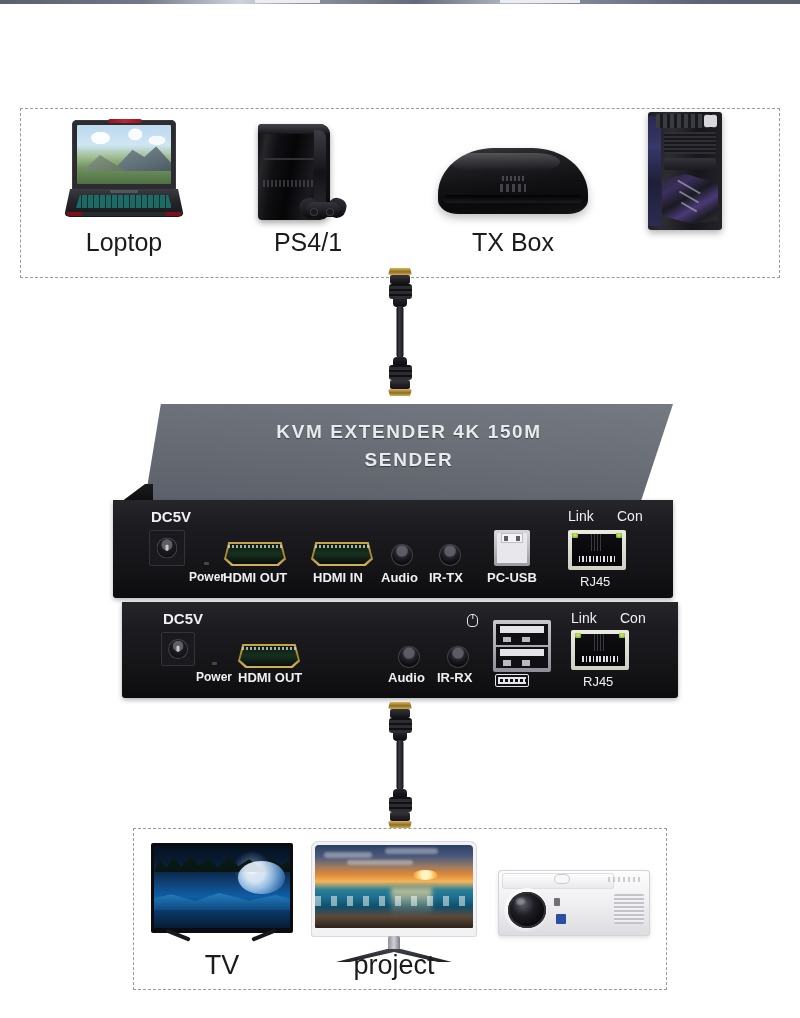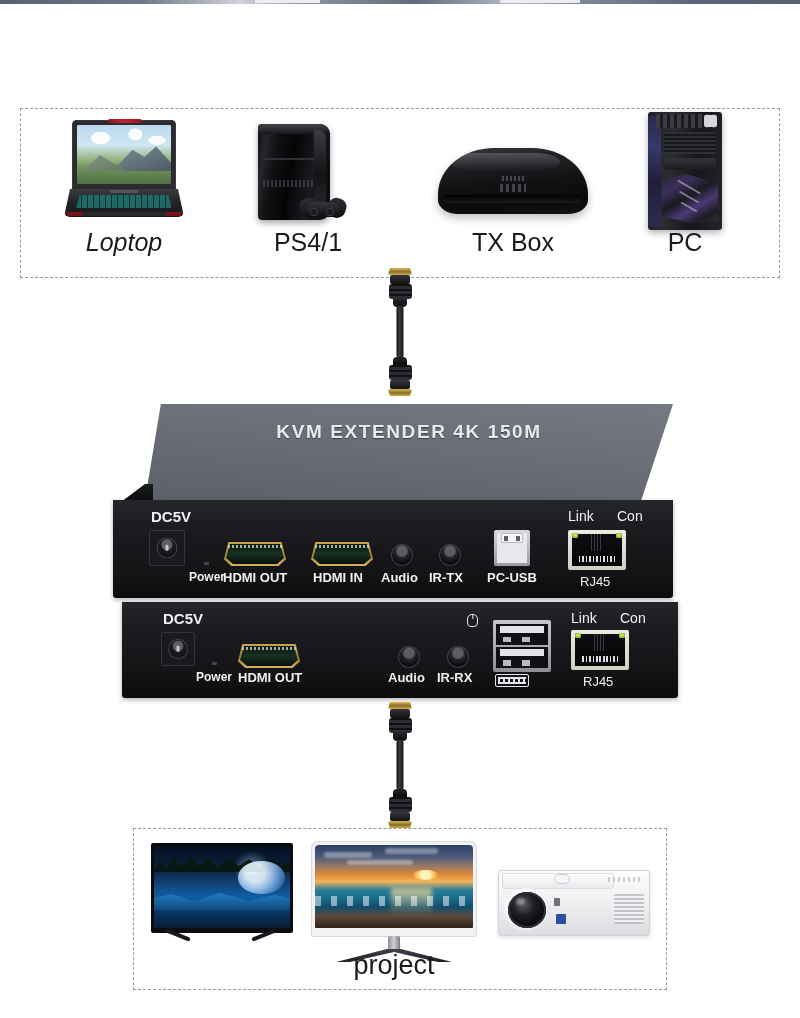--- a/index.html
+++ b/index.html
@@ -343,21 +343,21 @@
         <div class="lt-mtn"></div>
           <div class="lt-mtn2"></div>
       </div>
     </div>
     <div class="lt-hinge"></div>
     <div class="lt-base"></div>
     <div class="lt-touch"></div>
     <div class="lt-kb"></div>
     <div class="lt-red"></div>
   </div>
-  <div class="dev-label" style="left:44px; top:228px; width:160px; font-size:25px;font-style:italic;">Loptop</div>
+  <div class="dev-label" style="left:44px; top:228px; width:160px; font-size:25px;">Loptop</div>
 
   <div class="ps" style="left:258px; top:124px; width:92px; height:104px;">
     <div class="ps-body">
       <div class="ps-top"></div>
       <div class="ps-slot"></div>
       <div class="ps-logo"></div>
     </div>
     <div class="ps-strip"></div>
     <div class="ps-pad">
       <div class="g-h g-l"></div>
@@ -385,21 +385,20 @@
       <div class="pc-top"></div>
       <div class="pc-badge"></div>
       <div class="pc-mesh"></div>
       <div class="pc-bay"></div>
       <div class="pc-vent"></div>
       <div class="pc-slash" style="left:28px; top:74px; width:26px; height:2px; transform:rotate(30deg);"></div>
       <div class="pc-slash" style="left:30px; top:84px; width:22px; height:2px; transform:rotate(30deg);"></div>
       <div class="pc-slash" style="left:32px; top:94px; width:18px; height:2px; transform:rotate(30deg);"></div>
     </div>
   </div>
-  <div class="dev-label" style="left:605px; top:228px; width:160px; font-size:25px;">PC</div>
 
   <div class="cable" style="left:382px; top:268px; width:36px; height:128px;">
     <div class="hdmi-plug" style="top:0;">
       <div class="hp-gold"></div>
       <div class="hp-neck"></div>
       <div class="hp-grip"></div>
       <div class="hp-taper"></div>
     </div>
     <div class="cab-wire" style="top:38px; height:52px;"></div>
     <div class="hdmi-plug" style="top:89px;">
@@ -407,20 +406,21 @@
       <div class="hp-grip"></div>
       <div class="hp-neck"></div>
       <div class="hp-gold flip"></div>
     </div>
   </div>
 
   <div class="kvm" style="left:113px; top:404px; width:560px; height:196px;">
 
     <div class="kvm-top" style="left:32px; top:0; width:528px; height:96px; clip-path: polygon(3% 0, 100% 0, 94% 100%, 0% 100%);">
       <div class="kvm-top-title" style="top:17px; font-size:19px;">KVM EXTENDER 4K 150M</div>
+      <div class="kvm-top-title" style="top:45px; font-size:19px;">SENDER</div>
     </div>
 
     <div class="kvm-edge-left" style="left:0; top:80px; width:40px; height:24px; clip-path: polygon(0 100%, 80% 0, 100% 0, 100% 100%);"></div>
 
     <div class="kvm-front" style="top:96px; width:560px; height:98px;">
 
       <div class="port-label" style="left:38px; top:8px; font-size:15px;">DC5V</div>
       <div class="dc-jack" style="left:36px; top:30px; width:36px; height:36px;">
         <div class="dc-pin"></div>
       </div>
@@ -538,20 +538,21 @@
     <div class="tv-frame">
       <div class="tv-scr">
         <div class="tv-treeline"></div>
         <div class="tv-moon"></div>
         <div class="tv-wave"></div>
       </div>
     </div>
     <div class="tv-stand-l"></div>
     <div class="tv-stand-r"></div>
   </div>
+  <div class="dev-label" style="left:142px; top:950px; width:160px; font-size:27px;">TV</div>
 
   <div class="mon" style="left:311px; top:841px; width:166px; height:122px;">
     <div class="mon-frame">
       <div class="mon-scr">
         <div class="mon-cloud" style="left:6%;  top:8%;  width:30%; height:8%;"></div>
         <div class="mon-cloud" style="left:44%; top:4%;  width:34%; height:7%;"></div>
         <div class="mon-cloud" style="left:20%; top:18%; width:42%; height:6%;"></div>
         <div class="mon-sun"></div>
         <div class="mon-shimmer"></div>
         <div class="mon-foam"></div>

